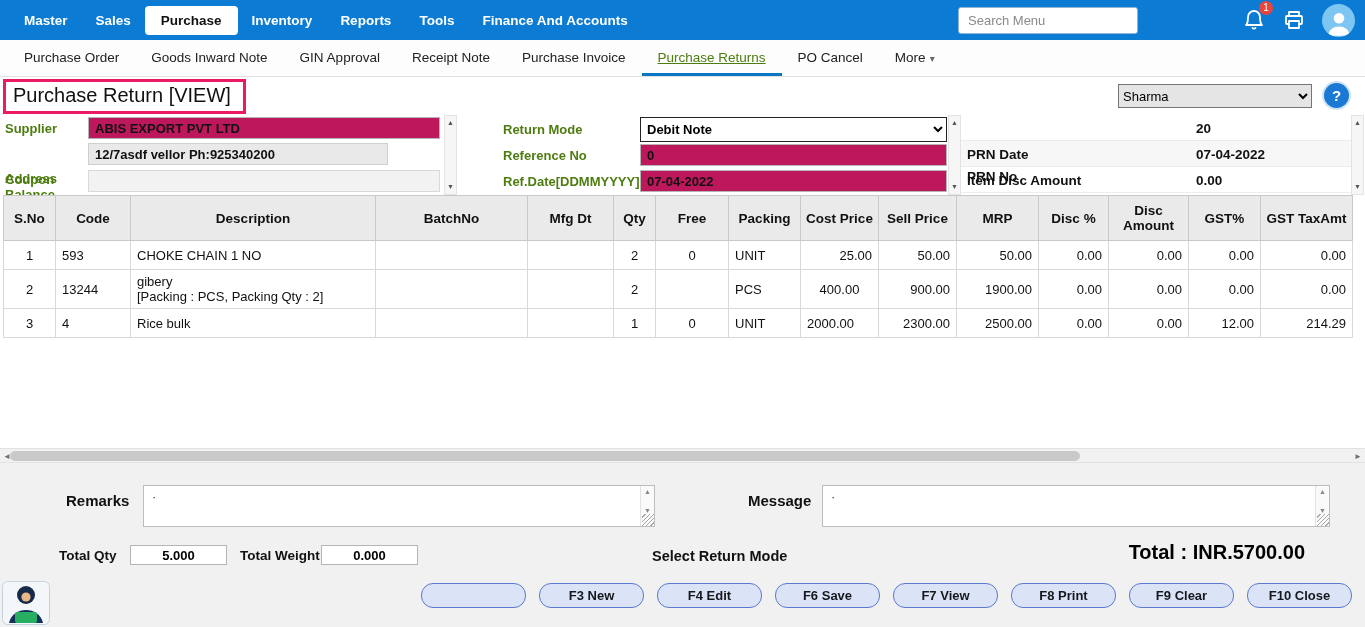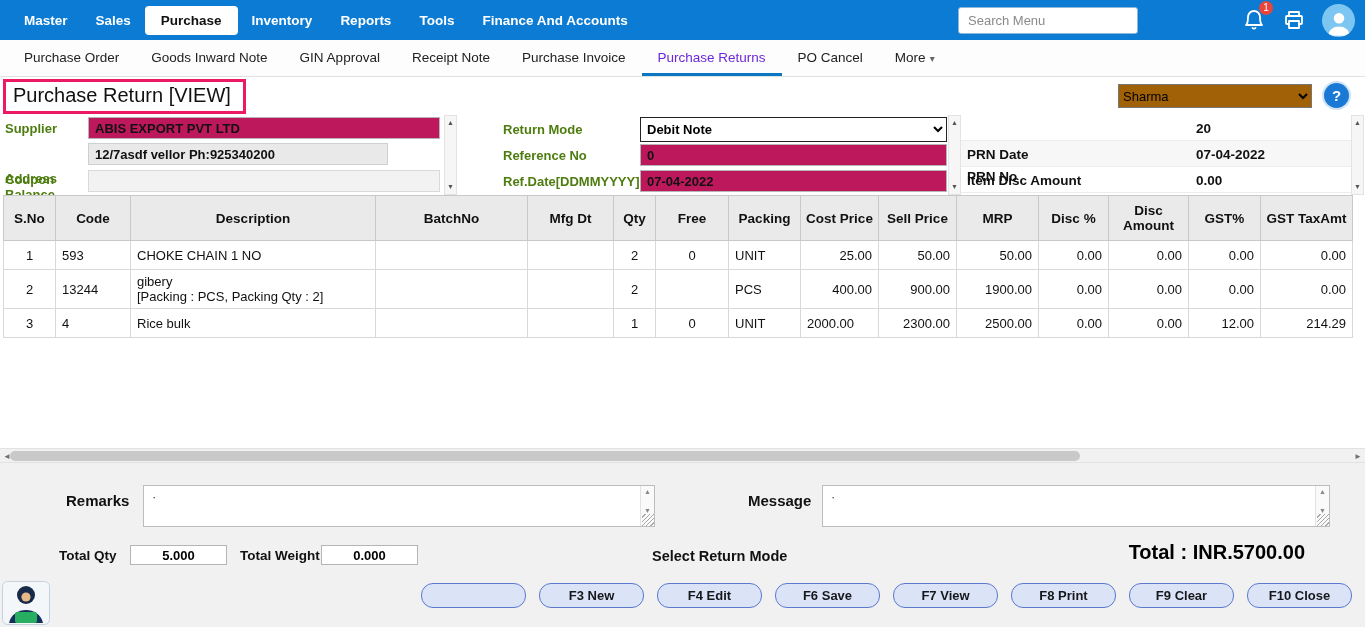--- a/index.html
+++ b/index.html
@@ -16,29 +16,29 @@
   .search::placeholder { color:#8a8a8a; }
   .iconwrap { position:relative; width:24px; height:24px; margin-left:16px; cursor:pointer; flex:none; }
   .badge { position:absolute; top:-7px; right:-7px; background:#e8453c; color:#fff; font-size:10px;
            width:14px; height:14px; border-radius:50%; text-align:center; line-height:14px; }
   .avatar { width:33px; height:33px; border-radius:50%; background:#7ec6f2; margin-left:16px;
             overflow:hidden; display:flex; align-items:flex-end; justify-content:center; cursor:pointer; flex:none; }
 
   
   .subnav { height:37px; background:#fdfdfd; border-bottom:1px solid #e0e0e0; display:flex; align-items:stretch; padding:0 8px; }
   .tab { font-size:13.5px; color:#222; padding:10px 16px 0 16px; white-space:nowrap; cursor:pointer; }
-  .tab.active { color:#6d28d9; border-bottom:3px solid #0b76c2; }
+  .tab.active { color:#4d7c0f; border-bottom:3px solid #0b76c2;text-decoration:underline; }
   .caret { color:#666; font-size:10px; margin-left:4px; }
 
   
   .title-row { position:relative; height:38px; background:#fff; }
   .title-box { position:absolute; left:3px; top:2px; border:3px solid #ec1a64; padding:2px 12px 4px 7px;
                font-size:20px; color:#111; font-weight:500; }
   .user-select { position:absolute; right:53px; top:7px; width:194px; height:24px; font-size:13px;
-                 border:1px solid #767676; background:#a16207; font-family:inherit; }
+                 border:1px solid #767676; background:#e5e5e5; font-family:inherit; }
   .help-btn { position:absolute; right:16px; top:6px; width:25px; height:25px; border-radius:50%;
               background:#1b79d6; color:#fff; font-weight:bold; font-size:15px; text-align:center;
               line-height:25px; cursor:pointer; box-shadow:0 0 0 2px #cfe3f5; }
 
   
   .form-area { position:relative; height:80px; background:#fff; overflow:hidden; }
   .fa-label { position:absolute; font-weight:bold; font-size:13px; color:#4d7c0f; white-space:nowrap; }
   .fa-label.wrap { white-space:normal; width:62px; line-height:15px; }
   .fa-field { position:absolute; height:22px; font-size:13px; font-weight:600; color:#111;
               border:1px solid #b5b5b5; background:#be185d; padding:0 6px; font-family:inherit; }
@@ -243,21 +243,21 @@
       <tr>
         <td style="text-align: center;">2</td>
         <td style="text-align: left;">13244</td>
         <td style="text-align: left;">gibery
 [Packing : PCS, Packing Qty : 2]</td>
         <td style="text-align: left;"></td>
         <td style="text-align: left;"></td>
         <td style="text-align: center;">2</td>
         <td style="text-align: center;"></td>
         <td style="text-align: left;">PCS</td>
-        <td style="text-align: right;">400.00</td>
+        <td style="text-align: center;">400.00</td>
         <td style="text-align: right;">900.00</td>
         <td style="text-align: right;">1900.00</td>
         <td style="text-align: right;">0.00</td>
         <td style="text-align: right;">0.00</td>
         <td style="text-align: right;">0.00</td>
         <td style="text-align: right;">0.00</td>
       </tr>
       <tr>
         <td style="text-align: center;">3</td>
         <td style="text-align: left;">4</td>

